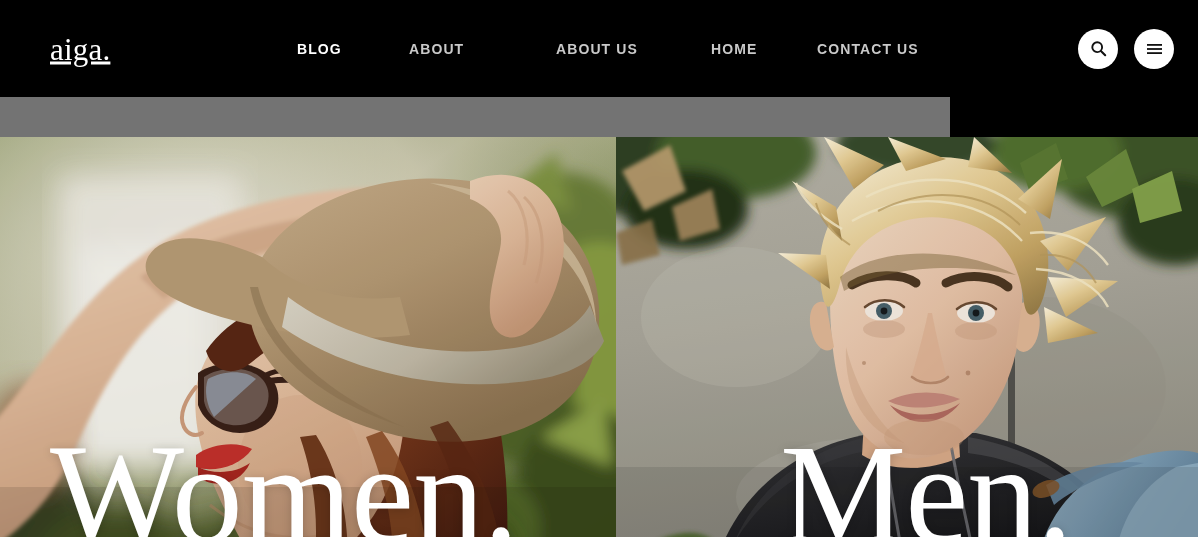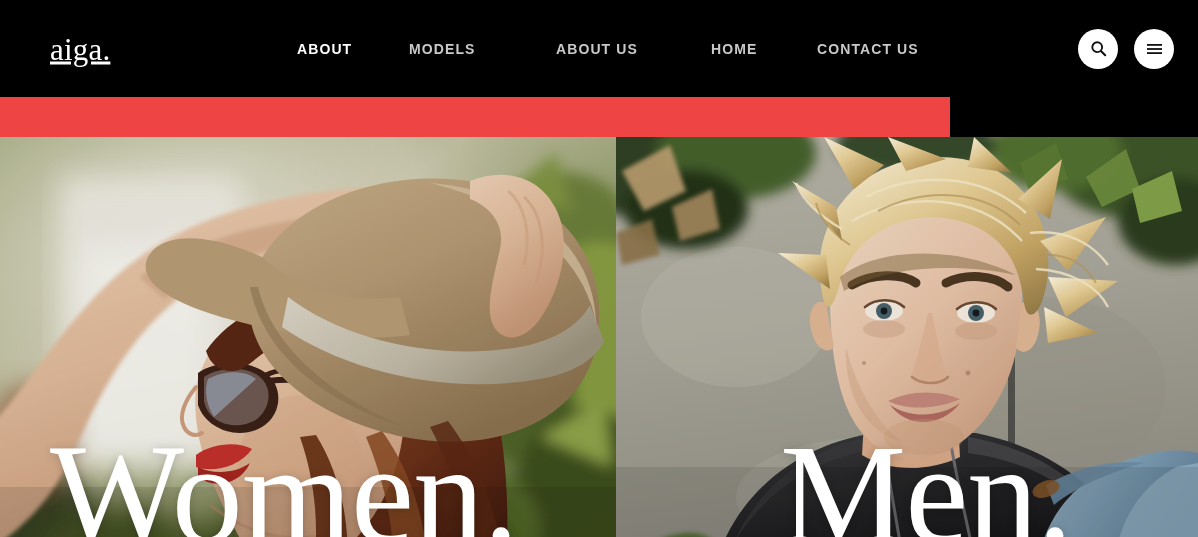--- a/index.html
+++ b/index.html
@@ -2,21 +2,21 @@
 <html><head>
 <meta charset="utf-8">
 <style>
   * { margin:0; padding:0; box-sizing:border-box; }
   html, body {
     width:1198px; height:537px;
     background:#000;
     font-family:"Liberation Sans", sans-serif;
     overflow:hidden;
   }
-  .page { position:relative; width:950px; height:537px; background:#ef4444;padding-left:40px; }
+  .page { position:relative; width:950px; height:537px; background:#737373;padding-left:40px; }
 
   
   .header {
     position:absolute; top:0; left:0;
     width:1198px; height:97px;
     background:#000000;
     z-index:40;
   }
   .logo {
     position:absolute; left:50px; top:50%;
@@ -100,24 +100,24 @@
 <body>
 
 <div class="page">
 
   <header class="header">
 
     <a class="logo" href="#">aiga.</a>
 
     <nav class="nav">
       <span class="nav-cell c0">
-        <a class="nav-item active" href="#">ABOUT</a>
+        <a class="nav-item active" href="#">BLOG</a>
       </span>
       <span class="nav-cell c1">
-        <a class="nav-item" href="#">MODELS</a>
+        <a class="nav-item" href="#">ABOUT</a>
       </span>
       <span class="nav-cell c2">
         <a class="nav-item" href="#">ABOUT US</a>
       </span>
       <span class="nav-cell c3">
         <a class="nav-item" href="#">HOME</a>
       </span>
       <span class="nav-cell c4">
         <a class="nav-item" href="#">CONTACT US</a>
       </span>

